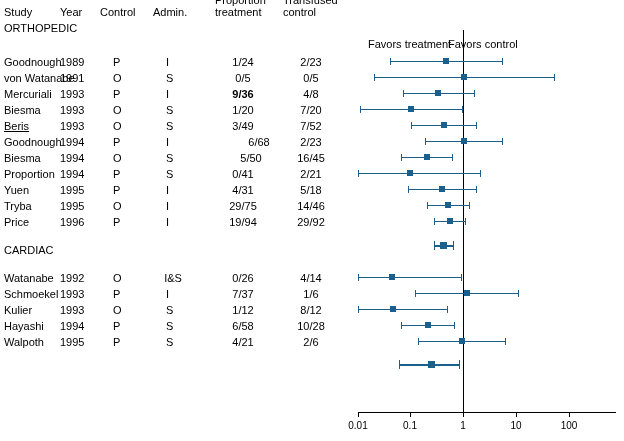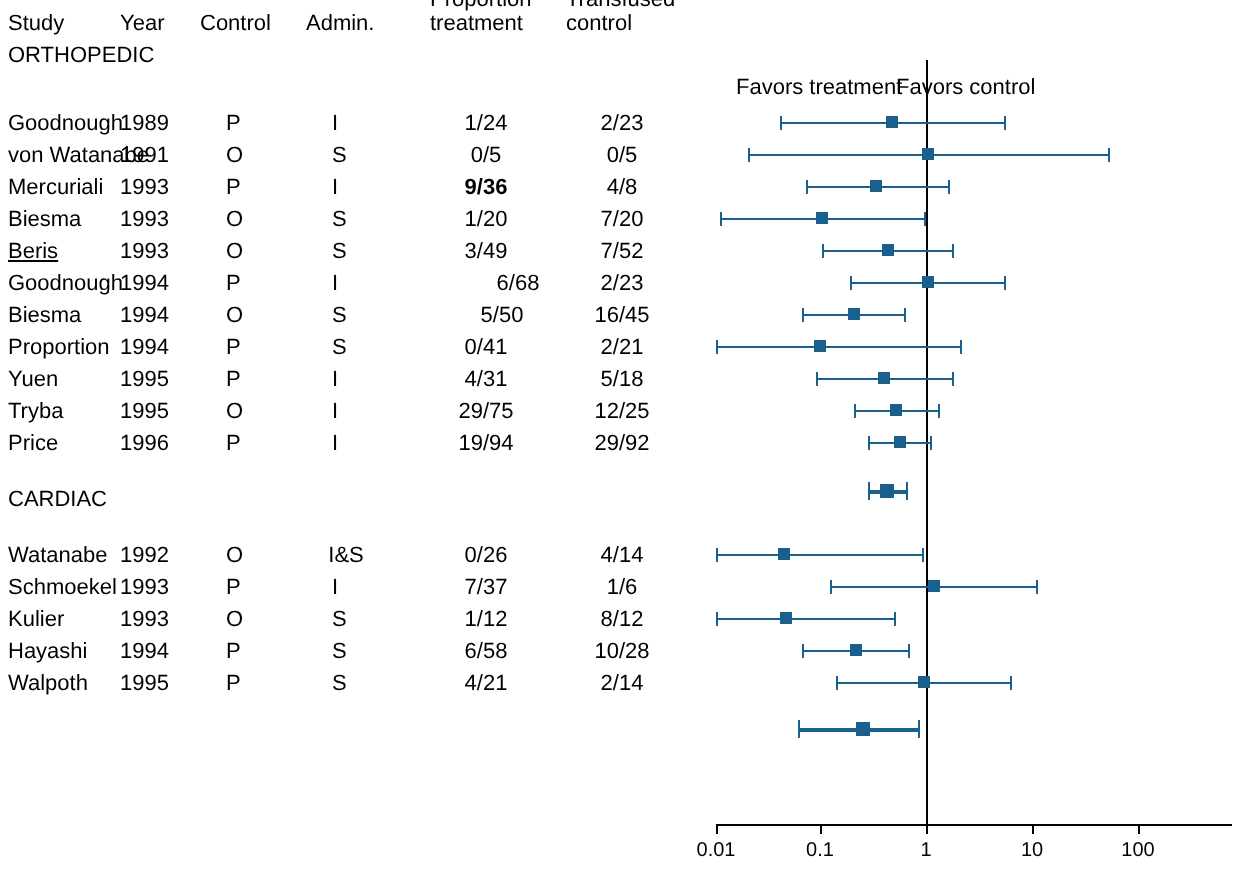--- a/index.html
+++ b/index.html
@@ -109,21 +109,21 @@
   <div class="txt" style="left:113px;top:184px;">P</div>
   <div class="txt" style="left:166px;top:184px;">I</div>
   <div class="txt ctr" style="left:243px;top:184px;">4/31</div>
   <div class="txt ctr" style="left:311px;top:184px;">5/18</div>
 
   <div class="txt row-label" style="left:4px;top:200px;">Tryba</div>
   <div class="txt" style="left:60px;top:200px;">1995</div>
   <div class="txt" style="left:113px;top:200px;">O</div>
   <div class="txt" style="left:166px;top:200px;">I</div>
   <div class="txt ctr" style="left:243px;top:200px;">29/75</div>
-  <div class="txt ctr" style="left:311px;top:200px;">12/25</div>
+  <div class="txt ctr" style="left:311px;top:200px;">14/46</div>
 
   <div class="txt row-label" style="left:4px;top:216px;">Price</div>
   <div class="txt" style="left:60px;top:216px;">1996</div>
   <div class="txt" style="left:113px;top:216px;">P</div>
   <div class="txt" style="left:166px;top:216px;">I</div>
   <div class="txt ctr" style="left:243px;top:216px;">19/94</div>
   <div class="txt ctr" style="left:311px;top:216px;">29/92</div>
 
   <div class="txt grp" style="left:4px;top:244px;">CARDIAC</div>
 
@@ -153,21 +153,21 @@
   <div class="txt" style="left:113px;top:320px;">P</div>
   <div class="txt" style="left:166px;top:320px;">S</div>
   <div class="txt ctr" style="left:243px;top:320px;">6/58</div>
   <div class="txt ctr" style="left:311px;top:320px;">10/28</div>
 
   <div class="txt row-label" style="left:4px;top:336px;">Walpoth</div>
   <div class="txt" style="left:60px;top:336px;">1995</div>
   <div class="txt" style="left:113px;top:336px;">P</div>
   <div class="txt" style="left:166px;top:336px;">S</div>
   <div class="txt ctr" style="left:243px;top:336px;">4/21</div>
-  <div class="txt ctr" style="left:311px;top:336px;">2/14</div>
+  <div class="txt ctr" style="left:311px;top:336px;">2/6</div>
 
   <div id="plot">
 
     <div class="vline" id="ref-line" style="left:111px;top:30px;width:1px;height:382px;"></div>
 
     <div class="axis-line" style="left:6px;top:412px;width:258px;"></div>
 
     <div class="tick" style="left:6px;top:412px;"></div>
     <div class="tick" style="left:58px;top:412px;"></div>
     <div class="tick" style="left:111px;top:412px;"></div>

